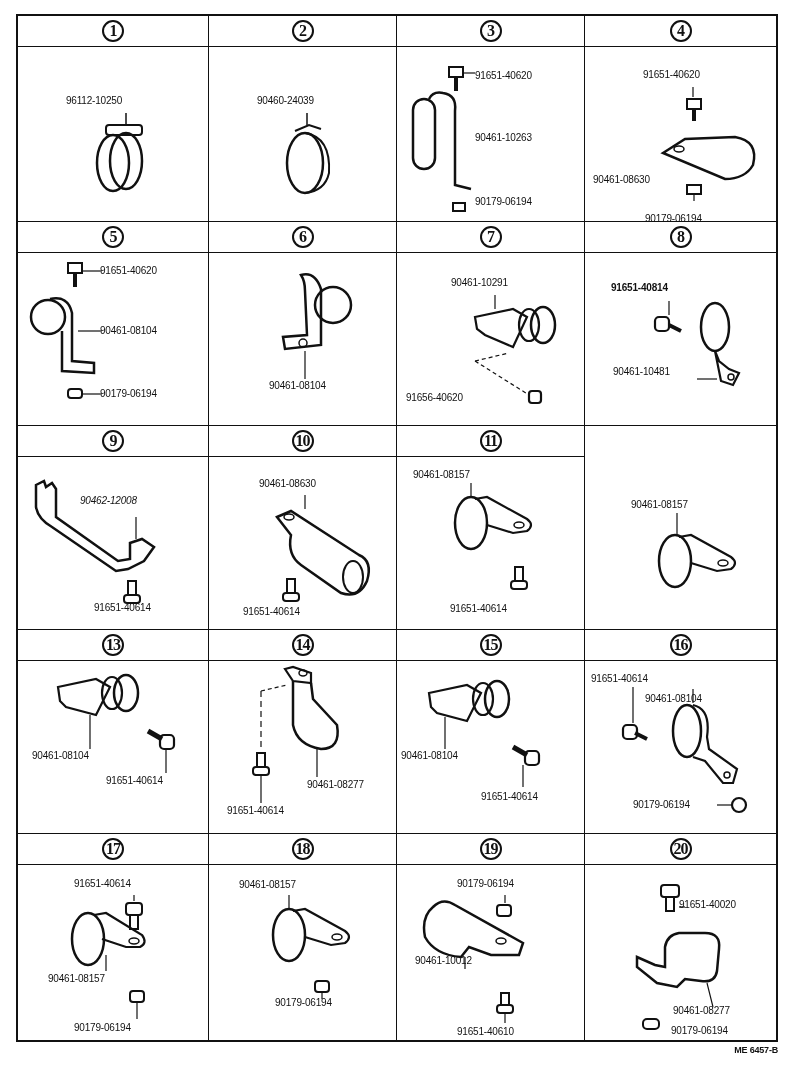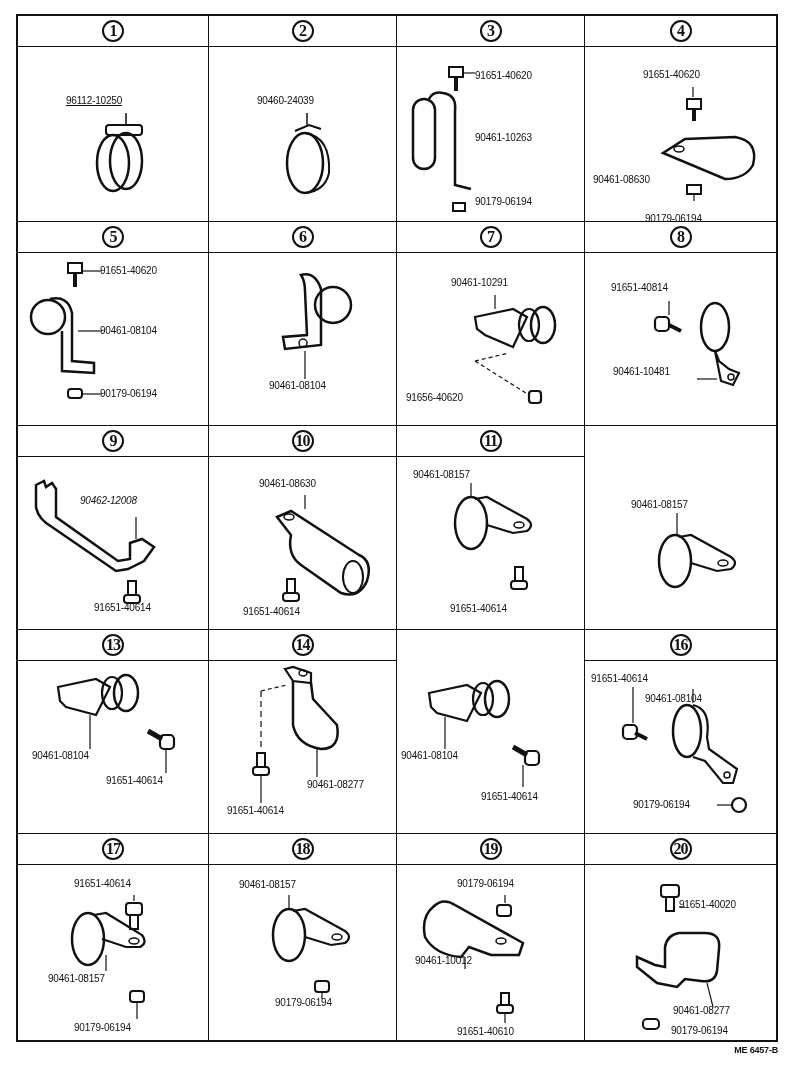--- a/index.html
+++ b/index.html
@@ -19,21 +19,21 @@
 </head>
 <body>
 
 <div class="sheet">
 
   <div class="cell" style="left:0;top:0;width:191px;height:206px;">
     <div class="head">
         <div class="num">1</div>
       </div>
     <div class="body">
-      <span class="lbl" style="left:48px;top:48px;text-decoration:underline;">96112-10250</span>
+      <span class="lbl" style="left:48px;top:48px;">96112-10250</span>
       <div class="art" style="left:68px;top:66px;">
         <svg width="60" height="80">
             <line x1="40" y1="0" x2="40" y2="12" stroke="#111" stroke-width="1.5"></line>
           <rect x="20" y="12" width="36" height="10" rx="3" fill="none" stroke="#111" stroke-width="2"></rect>
           <ellipse cx="27" cy="50" rx="16" ry="28" fill="none" stroke="#111" stroke-width="2.5"></ellipse>
           <ellipse cx="40" cy="48" rx="16" ry="28" fill="none" stroke="#111" stroke-width="2.5"></ellipse>
           </svg>
       </div>
     </div>
   </div>
@@ -151,21 +151,21 @@
           <rect x="56" y="96" width="12" height="12" rx="3" fill="none" stroke="#111" stroke-width="2.2"></rect>
           </svg>
       </div>
     </div>
   </div>
   <div class="cell lastcol" style="left:567px;top:206px;width:191px;height:204px;">
     <div class="head">
         <div class="num">8</div>
       </div>
     <div class="body">
-      <span class="lbl" style="left:26px;top:29px;">91651-40814</span>
+      <span class="lbl" style="left:26px;top:29px;font-weight:bold;">91651-40814</span>
       <span class="lbl" style="left:28px;top:113px;">90461-10481</span>
       <div class="art" style="left:60px;top:48px;">
         <svg width="120" height="100">
             <line x1="24" y1="0" x2="24" y2="14" stroke="#111" stroke-width="1.2"></line>
           <rect x="10" y="16" width="14" height="14" rx="4" fill="none" stroke="#111" stroke-width="2.2"></rect>
             <line x1="24" y1="24" x2="36" y2="30" stroke="#111" stroke-width="4"></line>
           <ellipse cx="70" cy="26" rx="14" ry="24" fill="none" stroke="#111" stroke-width="2.5"></ellipse>
           <path d="M70 50 L74 60 L84 68 L94 72 L88 84 L76 80 Z" fill="none" stroke="#111" stroke-width="2.2"></path>
           <circle cx="86" cy="76" r="3" fill="none" stroke="#111" stroke-width="1.5"></circle>
           <line x1="52" y1="78" x2="72" y2="78" stroke="#111" stroke-width="1.2"></line>
@@ -279,20 +279,23 @@
             <path d="M4 26 L4 84" stroke="#111" stroke-width="1.2" stroke-dasharray="6 4"></path>
           <rect x="0" y="88" width="8" height="14" fill="none" stroke="#111" stroke-width="2"></rect>
             <rect x="-4" y="102" width="16" height="8" rx="3" fill="none" stroke="#111" stroke-width="2"></rect>
           <line x1="4" y1="110" x2="4" y2="138" stroke="#111" stroke-width="1.2"></line>
           <line x1="60" y1="84" x2="60" y2="112" stroke="#111" stroke-width="1.2"></line>
           </svg>
       </div>
     </div>
   </div>
   <div class="cell" style="left:379px;top:614px;width:188px;height:204px;">
+    <div class="head">
+        <div class="num">15</div>
+      </div>
     <div class="body">
       <span class="lbl" style="left:4px;top:89px;">90461-08104</span>
       <span class="lbl" style="left:84px;top:130px;">91651-40614</span>
       <div class="art" style="left:30px;top:16px;">
         <svg width="130" height="120">
             <path d="M2 16 L40 8 L54 16 L40 44 L10 36 L4 30Z" fill="none" stroke="#111" stroke-width="2.2"></path>
           <ellipse cx="56" cy="22" rx="10" ry="16" fill="none" stroke="#111" stroke-width="2.2"></ellipse>
           <ellipse cx="70" cy="22" rx="12" ry="18" fill="none" stroke="#111" stroke-width="2.5"></ellipse>
           <line x1="18" y1="40" x2="18" y2="72" stroke="#111" stroke-width="1.2"></line>
           <path d="M86 70 L100 78" stroke="#111" stroke-width="5"></path>

